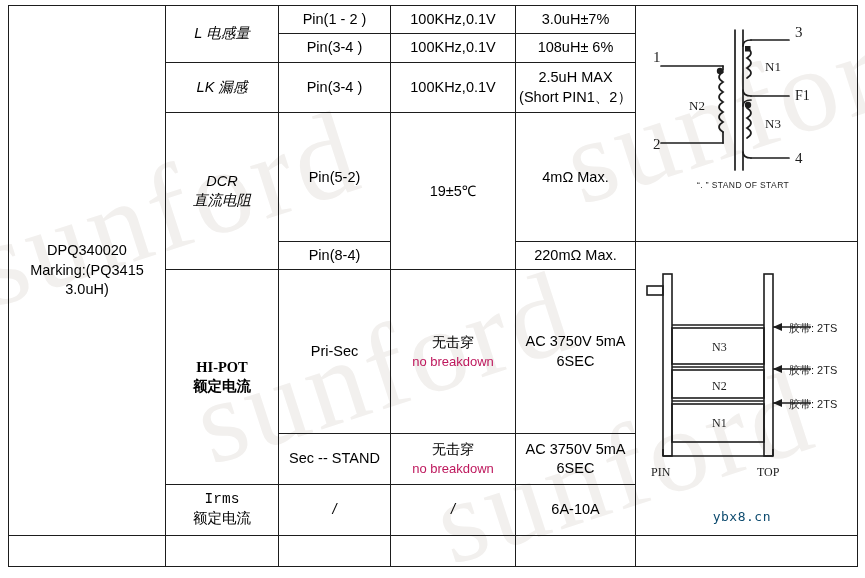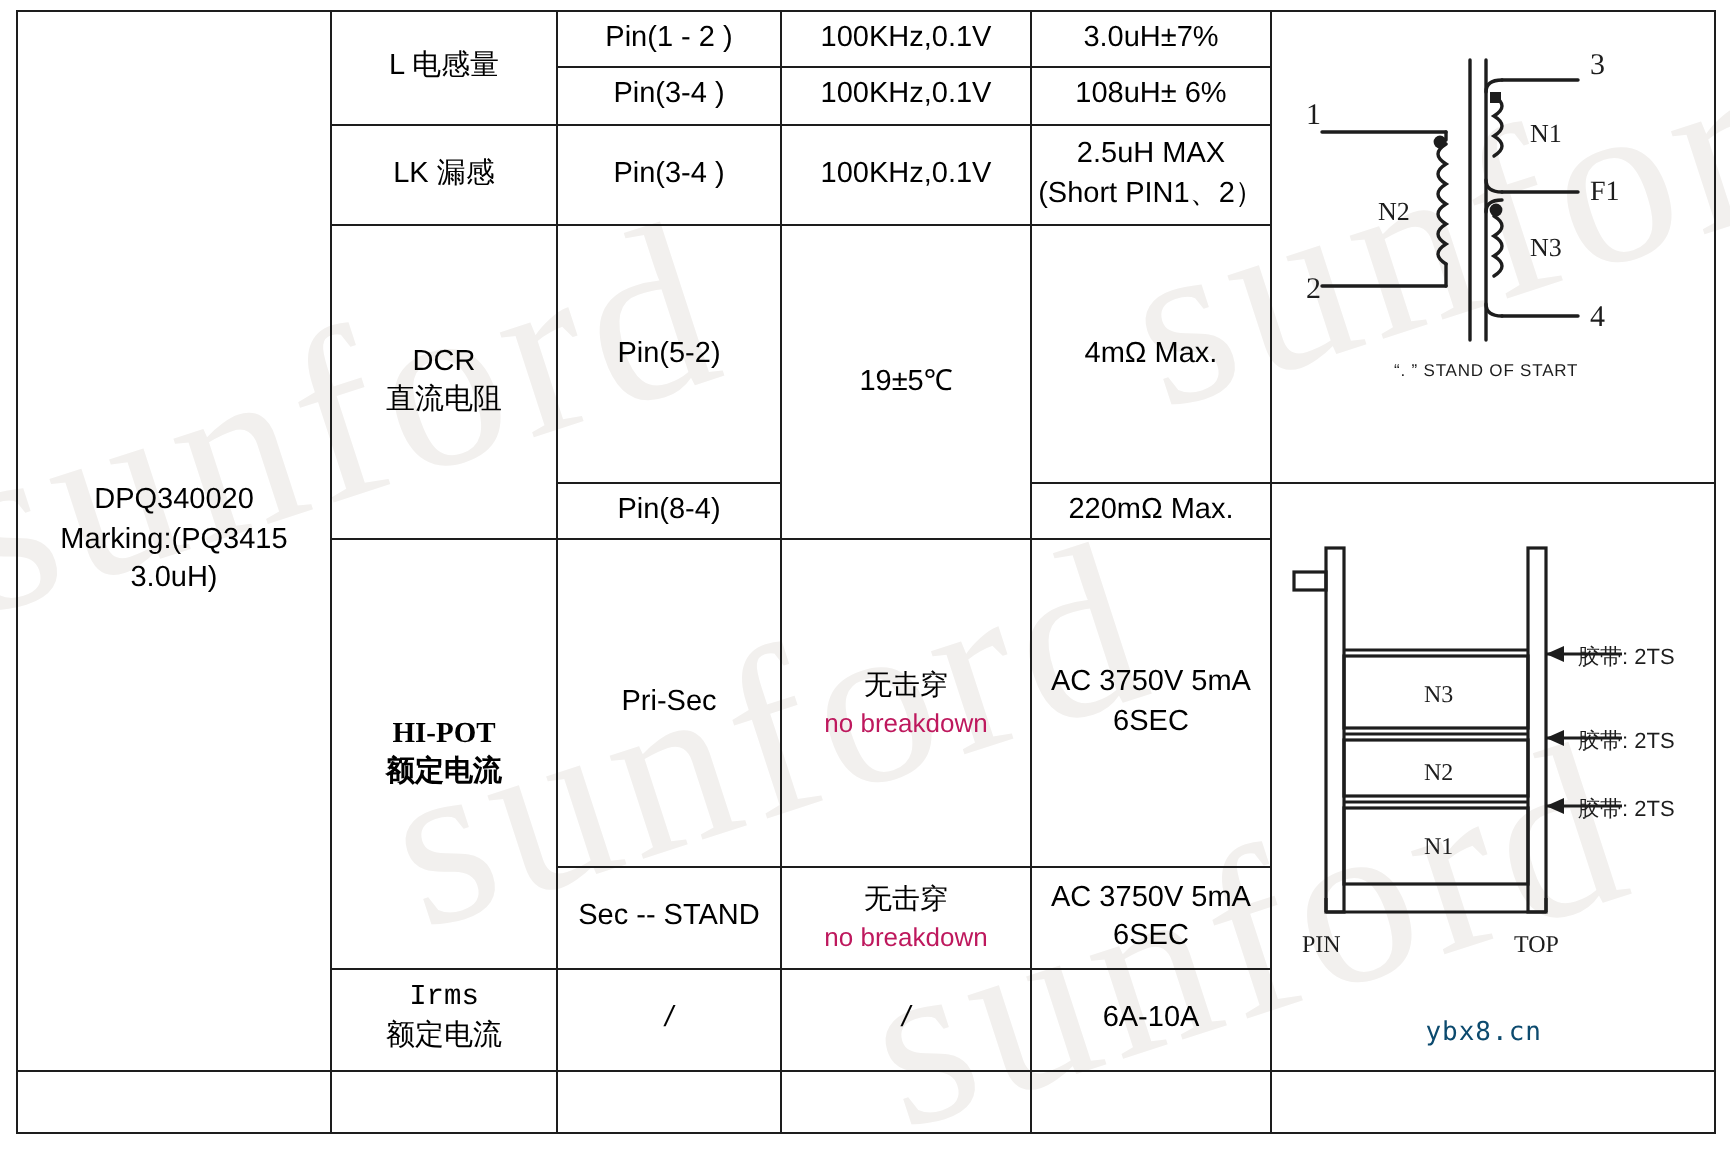--- a/index.html
+++ b/index.html
@@ -57,21 +57,21 @@
 
   .c-name  { width: 157px; }
   .c-item  { width: 113px; }
   .c-pin   { width: 112px; }
   .c-cond  { width: 125px; }
   .c-spec  { width: 120px; }
   .c-draw  { width: 222px; }
 
   .part-name { font-size: 14px; line-height: 1.5; }
 
-  .item-label { font-size: 15.5px; line-height: 1.45; }
+  .item-label { font-size: 15.5px; line-height: 1.45; font-style: italic; }
   .item-hipot { font-family: "Liberation Serif", serif; font-size: 17px; font-weight: 700; line-height: 1.5; }
   .item-irms  { font-family: "Liberation Mono", monospace; font-size: 13px; line-height: 1.6; margin-top: 32px; }
 
   .cell-strong { font-size: 14.5px; margin-left: 33px; }
   .nobreak-cn { font-size: 14px; display: block; }
   .nobreak-en { font-size: 13px; color: #be185d; display: block; margin-top: 1px; }
   .slash { font-style: italic; font-size: 15px; }
 
   .draw-cell { position: relative; padding: 0; }
 

